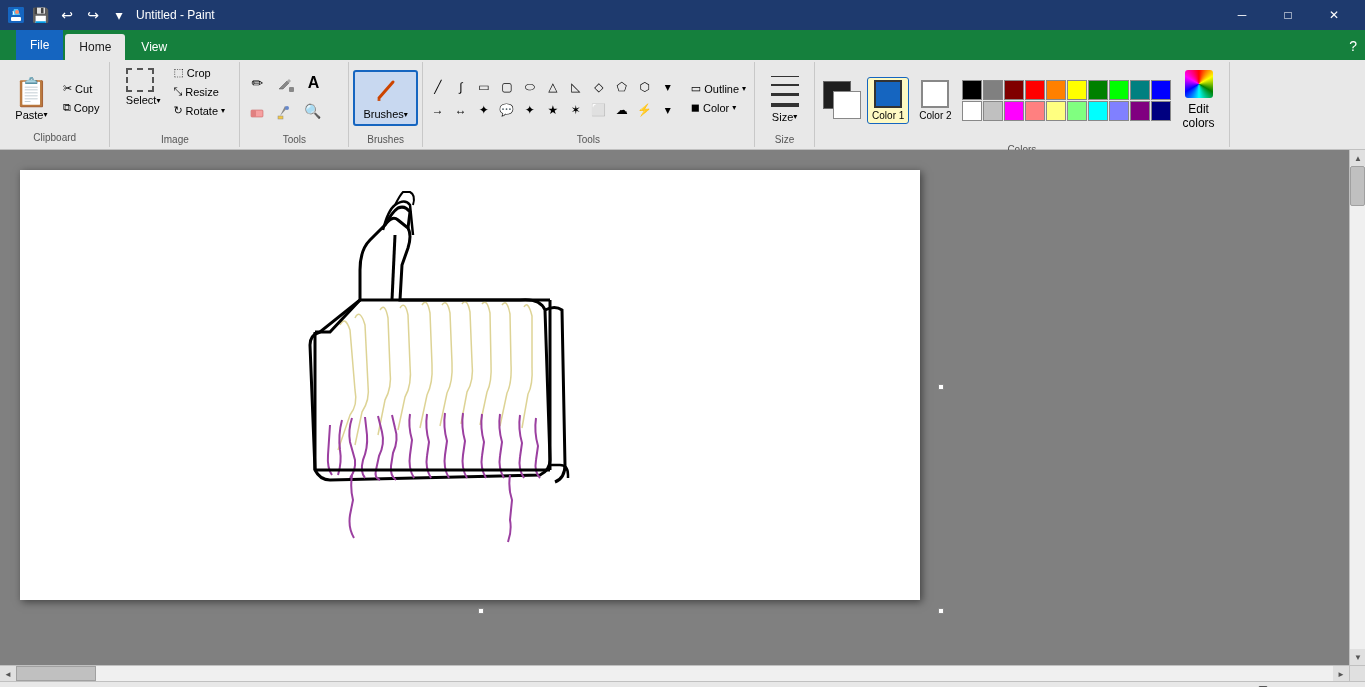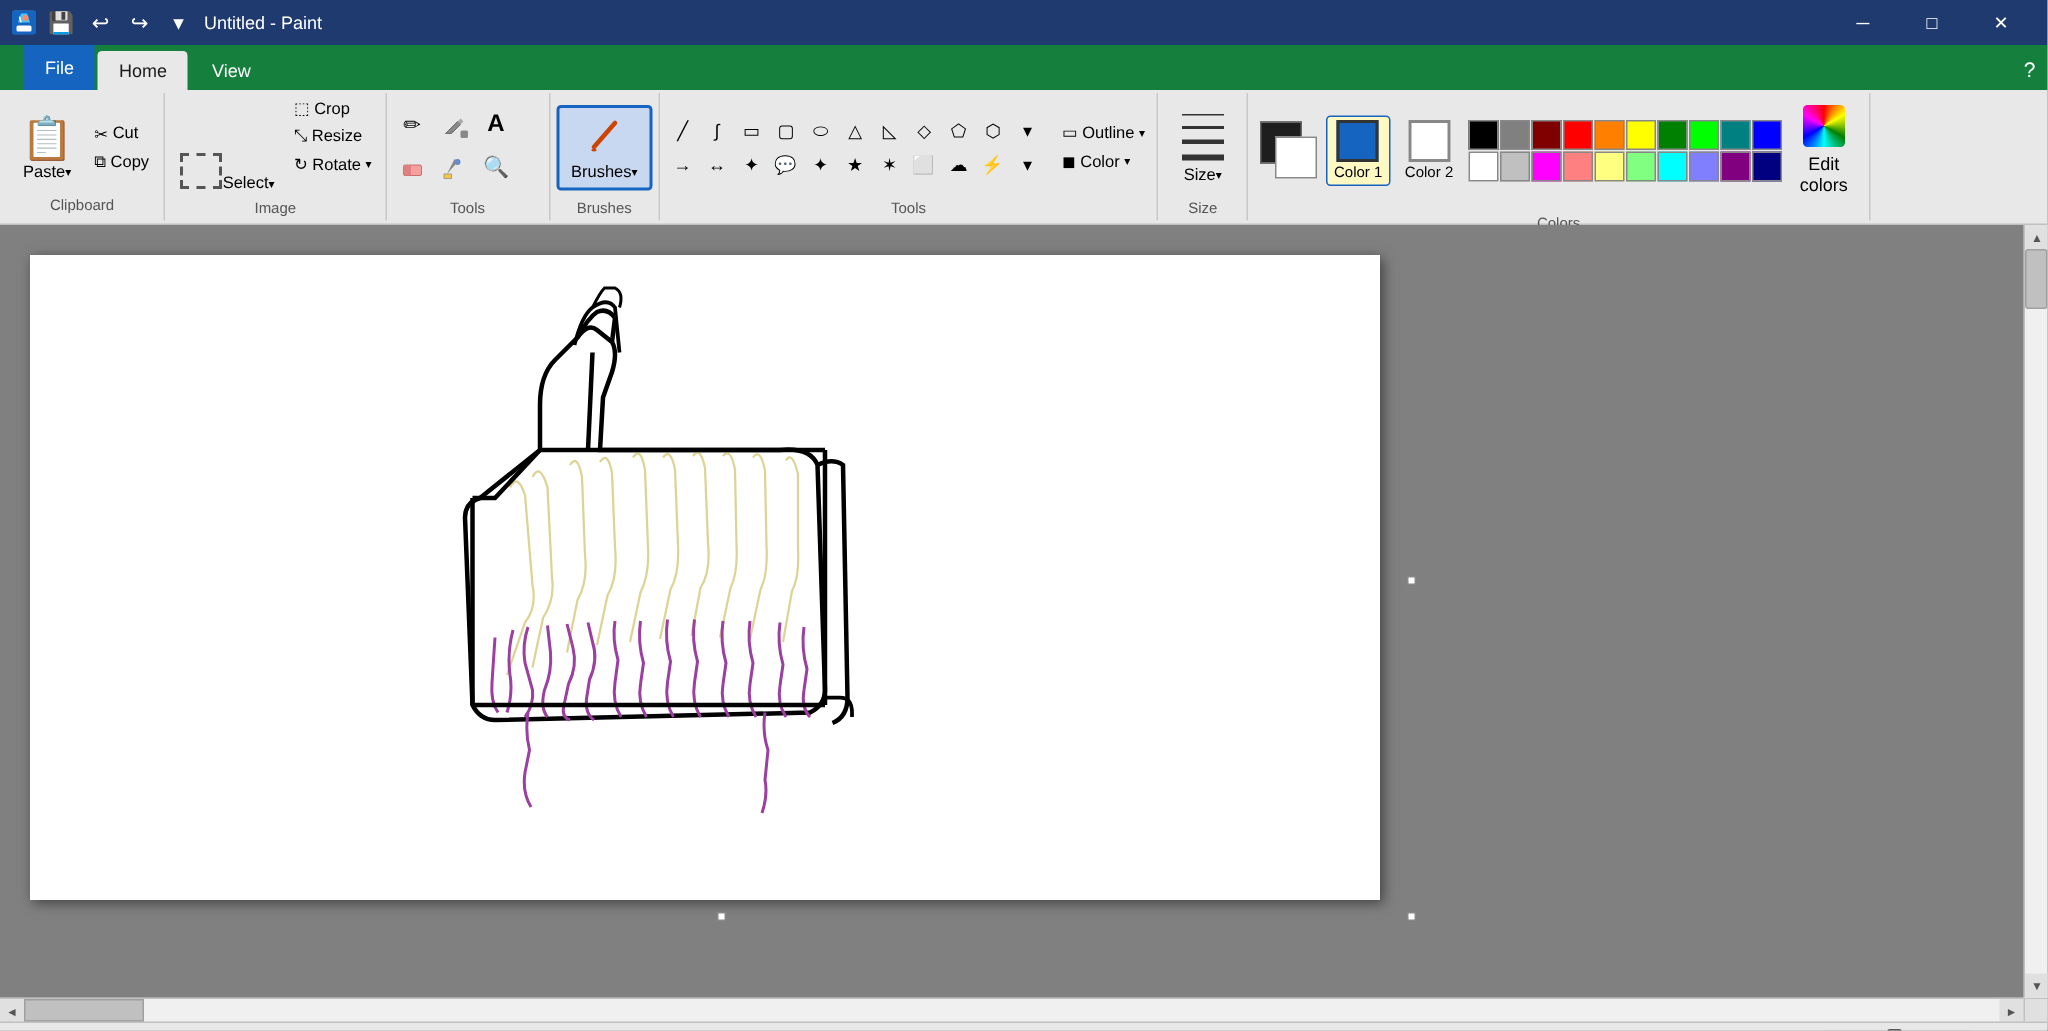--- a/index.html
+++ b/index.html
@@ -433,21 +433,21 @@
           <span>Copy</span>
         </div>
       </div>
     </div>
     <div class="ribbon-group-label">Clipboard</div>
   </div>
 
   <div class="ribbon-group" style="flex-direction:column; min-width:130px;">
     <div style="display:flex; flex:1; align-items:stretch; gap:2px;">
 
-      <div class="select-big" style="display:flex;flex-direction:row;align-items:flex-end;justify-content:flex-start;padding:4px 6px;">
+      <div class="select-big" style="display:flex;flex-direction:column;align-items:flex-start;justify-content:flex-start;padding:4px 6px;">
         <div style="width:28px;height:24px;border:2px dashed #555;margin-bottom:2px;"></div>
         <div style="font-size:11px;display:flex;align-items:center;">Select <span style="font-size:8px;">▾</span></div>
       </div>
 
       <div class="image-sub">
         <div class="img-btn">
           <span>⬚</span>
           <span>Crop</span>
         </div>
         <div class="img-btn">

